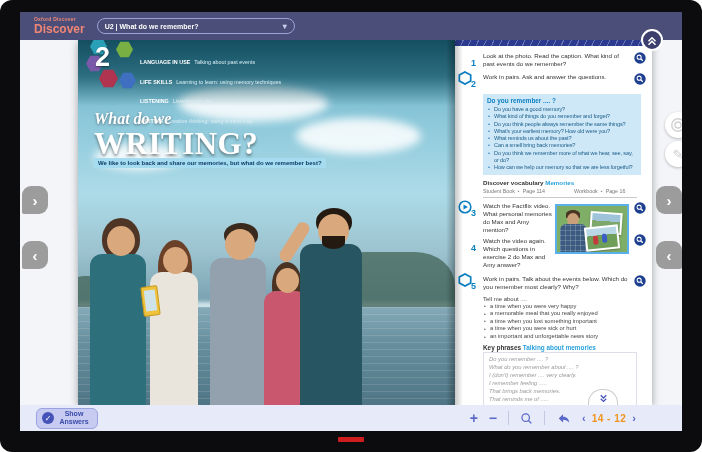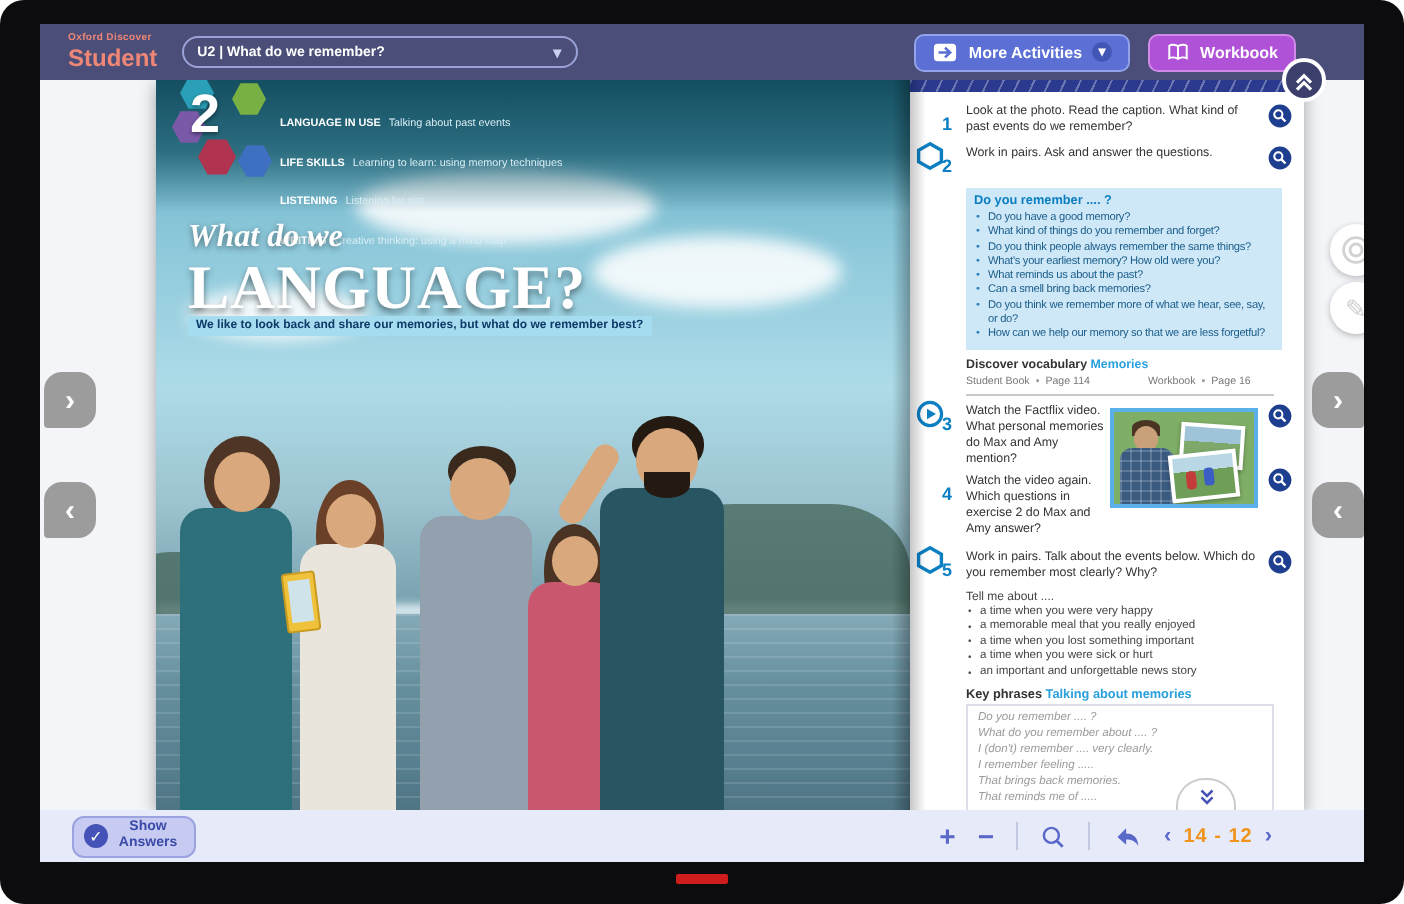--- a/index.html
+++ b/index.html
@@ -124,44 +124,25 @@
 </style>
 </head>
 <body>
 
 <div class="frame">
   <div class="screen">
 
     <div class="navbar">
       <div class="logo">
         <div class="logo-top">Oxford Discover</div>
-        <div class="logo-bottom">Student</div>
+        <div class="logo-bottom">Discover</div>
       </div>
       <div class="unit-pill">
         <span>U2 | What do we remember?</span>
         <span class="pill-chev">▾</span>
-      </div>
-      <div class="nav-buttons">
-        <div class="nav-btn btn-more">
-          <span class="zoomi"><svg width="13" height="12" viewBox="0 0 14 13">
-                <rect x="1" y="2" width="12" height="9.5" rx="2" fill="#fff"></rect>
-                <path d="M3.5 6.8 h6 M7 4.2 L9.8 6.8 L7 9.4" stroke="#5b6fd4" stroke-width="1.4" fill="none"></path>
-              </svg></span>
-          <span>More Activities</span>
-          <span class="ma-chev">
-              <span>▾</span>
-            </span>
-        </div>
-        <div class="nav-btn btn-workbook">
-          <span class="zoomi"><svg width="12" height="12" viewBox="0 0 16 14">
-                <path d="M8 3.2 C6.4 1.9 3.6 1.9 2.2 2.8 V11.2 C3.6 10.3 6.4 10.3 8 11.6 C9.6 10.3 12.4 10.3 13.8 11.2 V2.8 C12.4 1.9 9.6 1.9 8 3.2 Z" fill="none" stroke="#fff" stroke-width="1.3"></path>
-                <line x1="8" y1="3.2" x2="8" y2="11.6" stroke="#fff" stroke-width="1.3"></line>
-              </svg></span>
-          <span>Workbook</span>
-        </div>
       </div>
     </div>
 
     <div class="collapse-btn">
       <svg width="14" height="14" viewBox="0 0 16 16">
           <polyline points="4,9.5 8,5.5 12,9.5" fill="none" stroke="#fff" stroke-width="1.8"></polyline>
           <polyline points="4,13.5 8,9.5 12,13.5" fill="none" stroke="#fff" stroke-width="1.8"></polyline>
         </svg>
     </div>
 
@@ -208,21 +189,21 @@
           </div>
           <div class="skills">
             <div class="sk-row"><span class="sk-label">LANGUAGE IN USE</span><span class="sk-desc">Talking about past events</span></div>
             <div class="sk-row"><span class="sk-label">LIFE SKILLS</span><span class="sk-desc">Learning to learn: using memory techniques</span></div>
             <div class="sk-row"><span class="sk-label">LISTENING</span><span class="sk-desc">Listening for gist</span></div>
             <div class="sk-row"><span class="sk-label">WRITING</span><span class="sk-desc">Creative thinking: using a mind map</span></div>
           </div>
 
           <div class="title-block">
             <div class="title-1">What do we</div>
-            <div class="title-2">LANGUAGE?</div>
+            <div class="title-2">WRITING?</div>
           </div>
           <div class="caption">We like to look back and share our memories, but what do we remember best?</div>
 
           <div class="horizon"></div>
           <div class="shore" style="right:0; top:212px; width:160px; height:56px; border-radius:45% 25% 0 0 / 100% 60% 0 0;"></div>
           <div class="shore" style="left:-20px; top:236px; width:90px; height:34px; border-radius:30% 60% 0 0 / 80% 100% 0 0;"></div>
           <div class="water"></div>
 
           <div>
             <div class="person">

